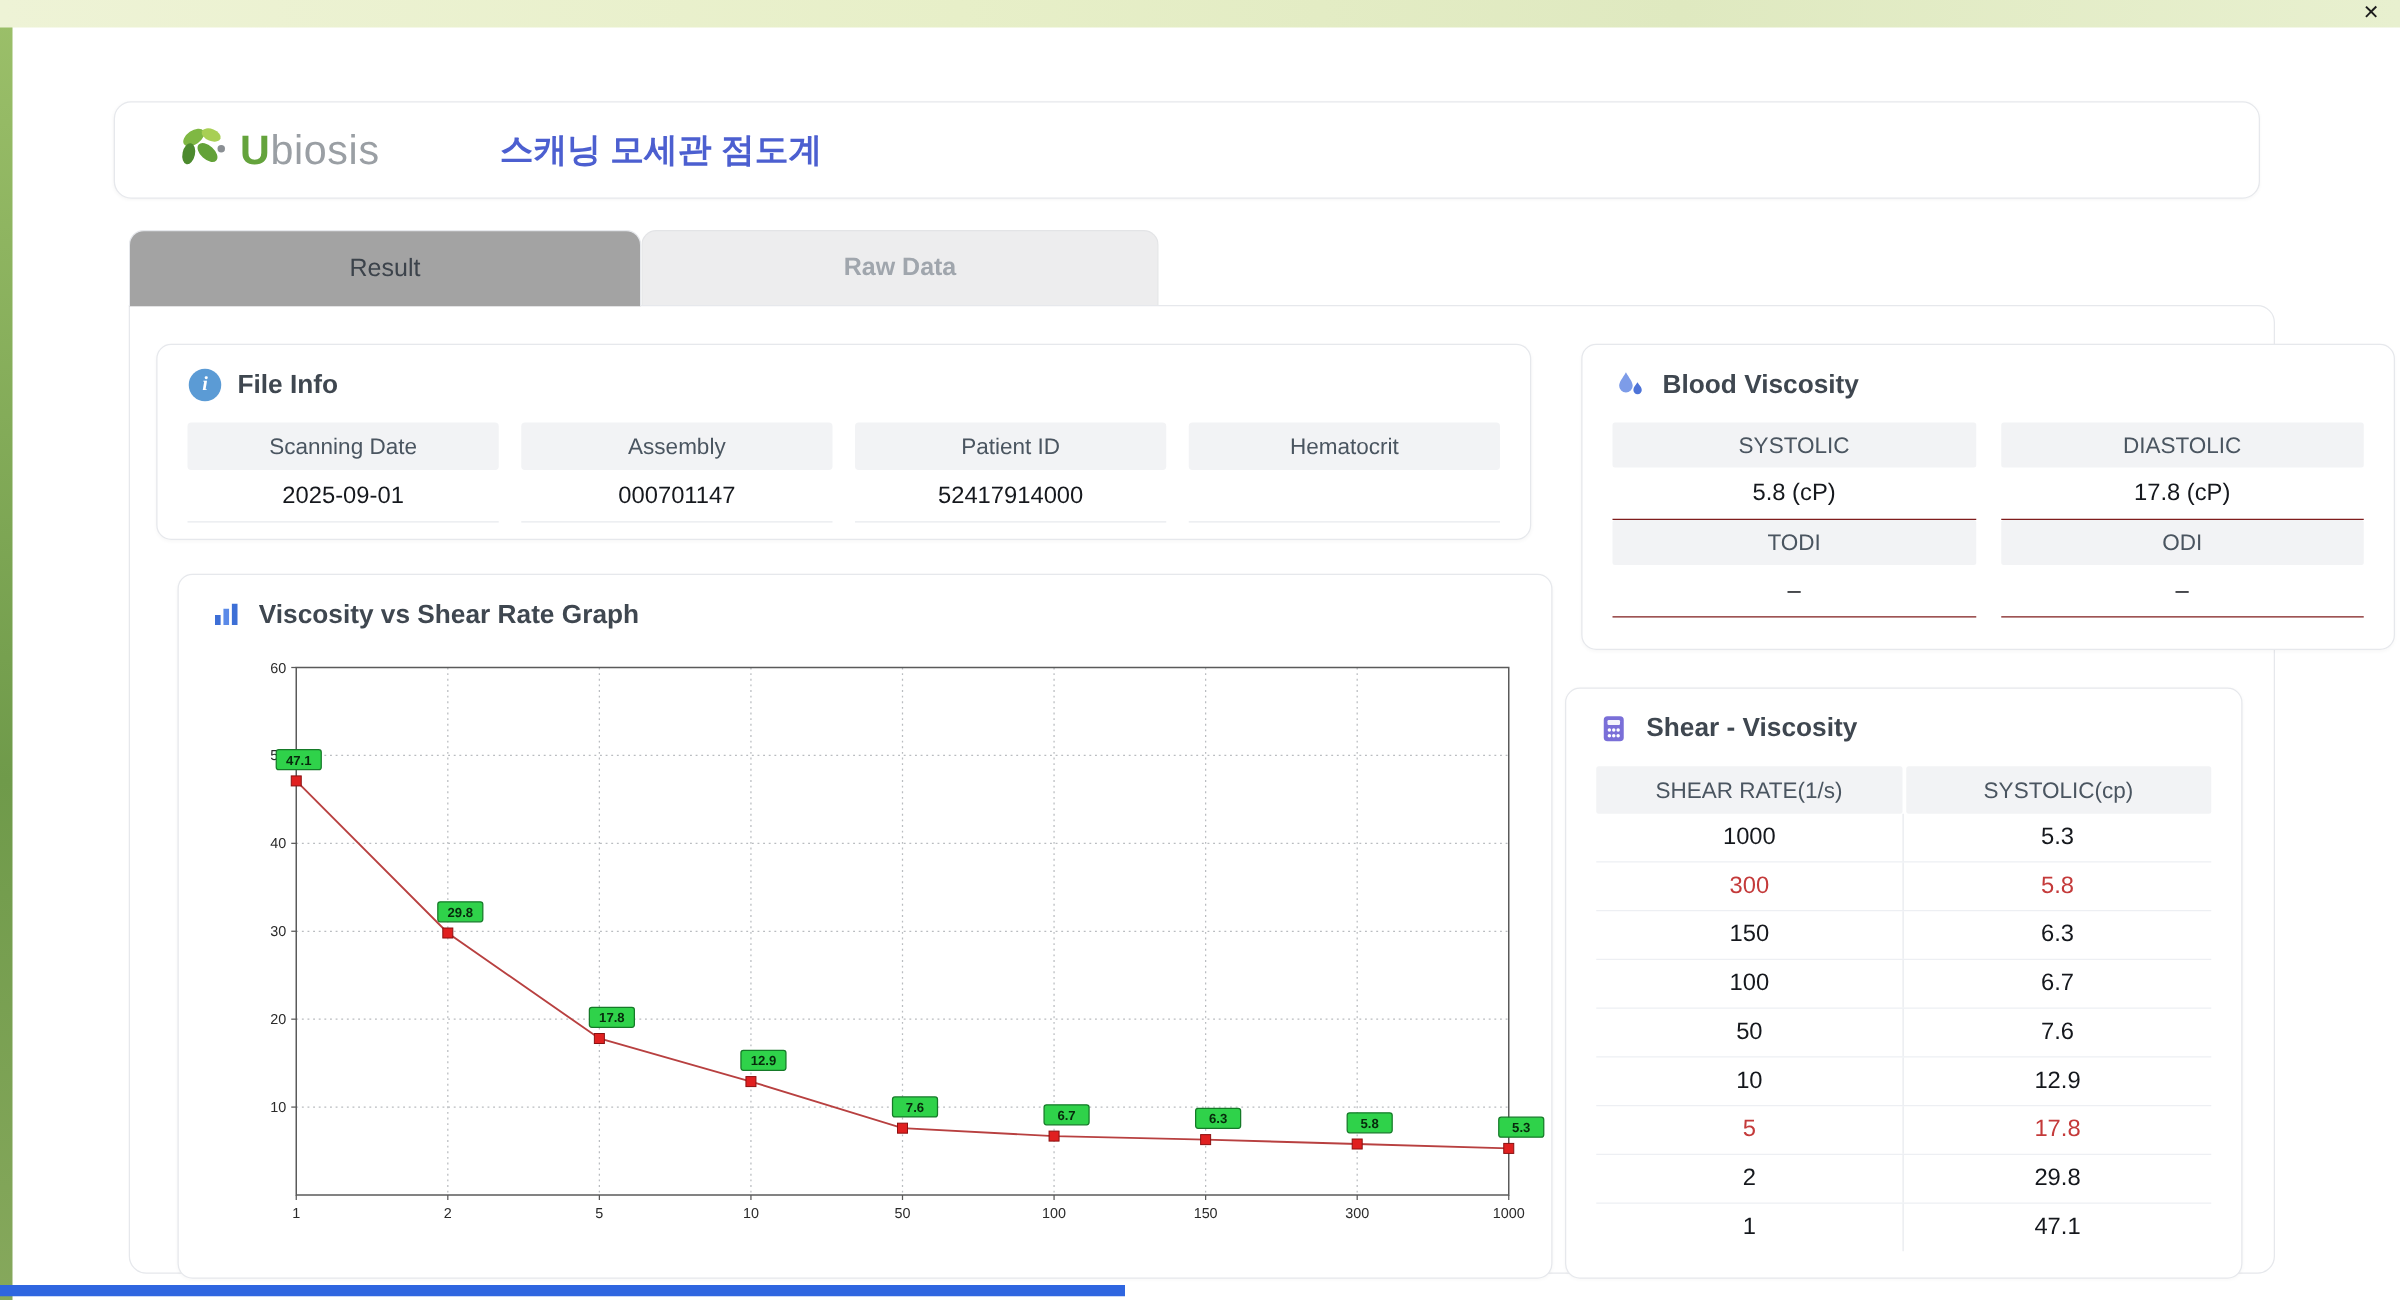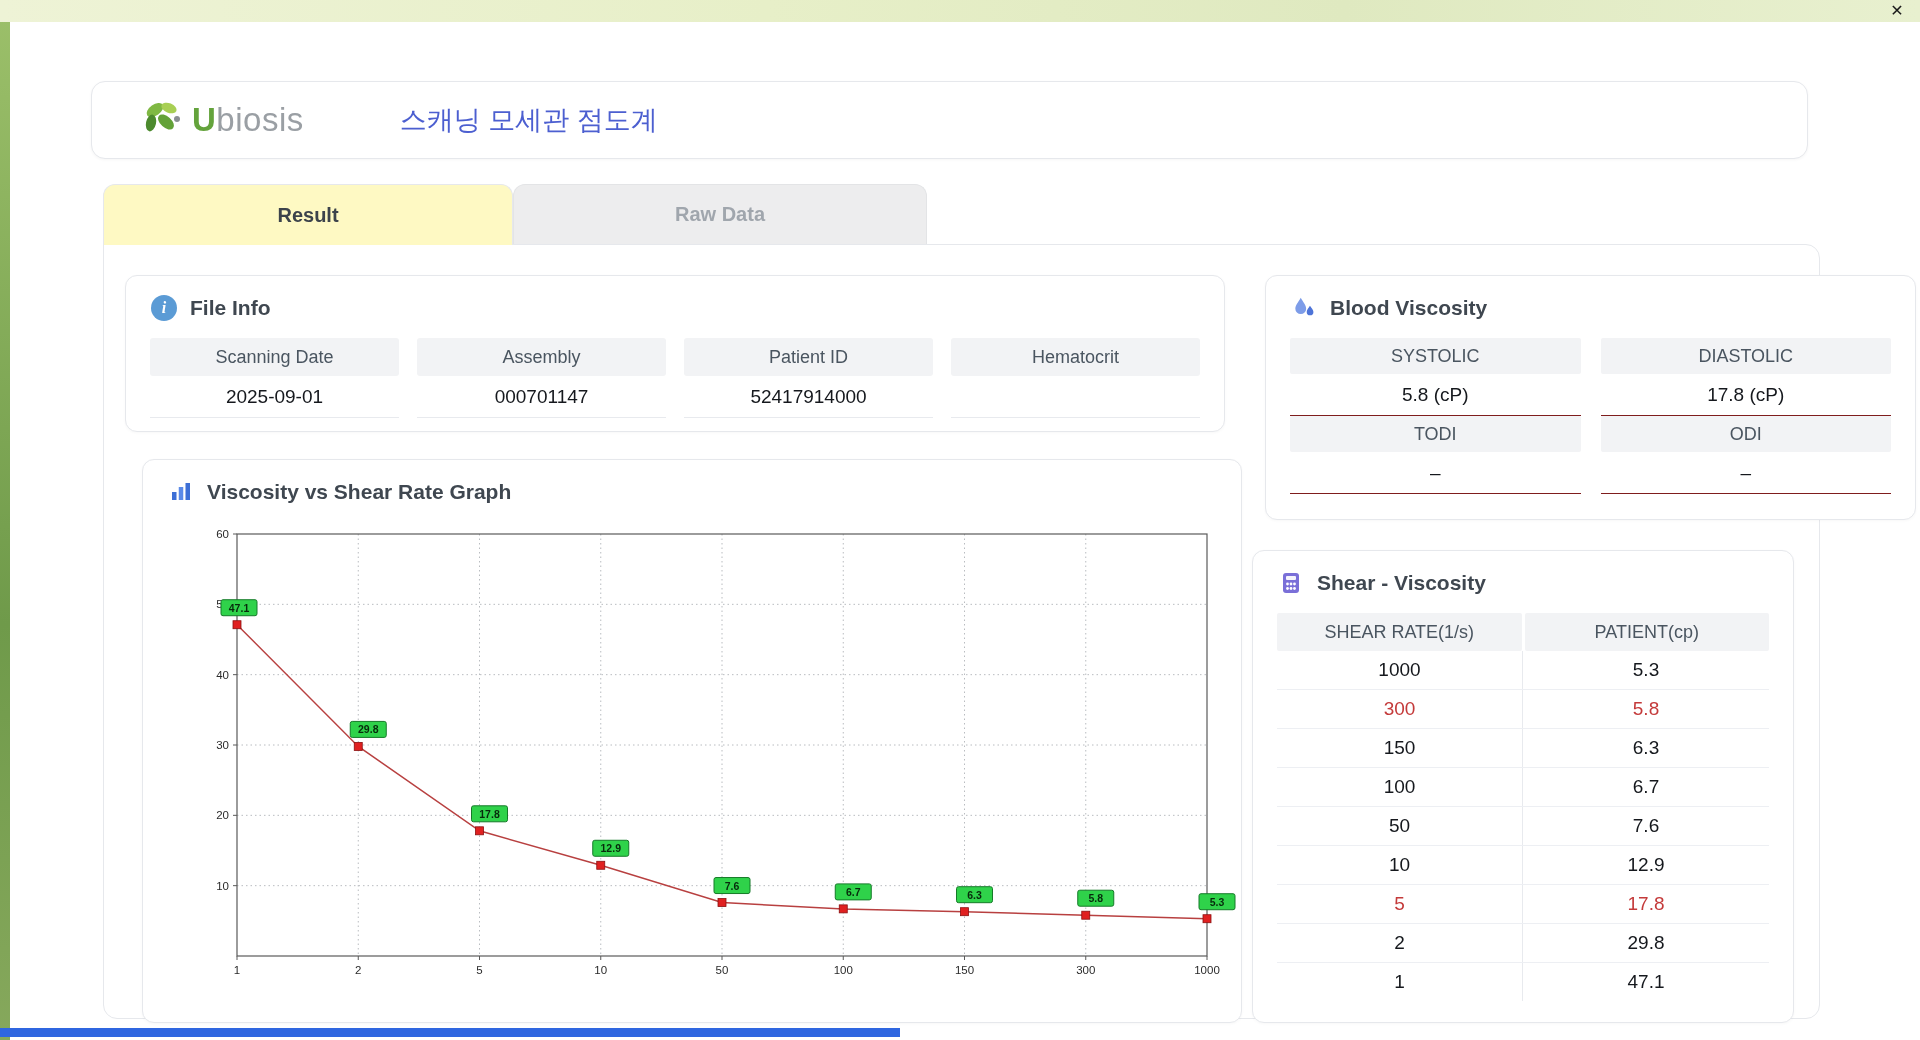--- a/index.html
+++ b/index.html
@@ -21,28 +21,28 @@
   .app { position: absolute; left: 10px; top: 22px; width: 1910px; height: 1008px;
     background: #ffffff; border-top-left-radius: 8px; }
 
   .header-card { position: absolute; left: 81px; top: 59px; width: 1717px; height: 78px;
     border: 1px solid #e6e8ec; border-radius: 14px; background: #fff;
     box-shadow: 0 1px 3px rgba(0,0,0,0.04); display: flex; align-items: center; padding: 0 48px; }
   .logo { display: flex; align-items: center; gap: 6px; }
   .logo-text { font-size: 33px; letter-spacing: 0.5px; }
   .logo-u { color: #64a33c; font-weight: 700; }
   .logo-rest { color: #9a9fa4; font-weight: 500; }
-  .app-title { margin-left: 96px; font-size: 27px; font-weight: 400; color: #4c5fd0; }
+  .app-title { margin-left: 96px; font-size: 27px; font-weight: 700; color: #4c5fd0; }
 
   
   .tabs { position: absolute; left: 93px; top: 162px; height: 61px; display: flex; z-index: 2; }
   .tab { display: flex; align-items: center; justify-content: center; font-size: 20px;
     border-radius: 12px 12px 0 0; cursor: pointer; }
-  .tab.active { width: 410px; height: 61px; background: #fef9c3;
-    border: 1px solid #e6e8ec; border-bottom: none; font-weight: 700; color: #3c434b; }
+  .tab.active { width: 410px; height: 61px; background: #a3a3a3;
+    border: 1px solid #e6e8ec; border-bottom: none; font-weight: 400; color: #3c434b; }
   .tab.inactive { width: 414px; height: 60px; background: #ededee;
     border: 1px solid #e3e4e6; border-bottom: none; font-weight: 600; color: #a0a6ad; }
 
   .content-panel { position: absolute; left: 93px; top: 222px; width: 1717px; height: 775px;
     border: 1px solid #e6e8ec; border-radius: 0 14px 14px 14px; background: #fff; z-index: 1; }
 
   .card { position: absolute; border: 1px solid #e6e8ec; border-radius: 12px; background: #fff;
     box-shadow: 0 1px 3px rgba(0,0,0,0.03); padding: 18px 24px; }
   .card-title { display: flex; align-items: center; gap: 12px; font-size: 21px; font-weight: 700;
     color: #3f4750; margin-bottom: 16px; }
@@ -263,21 +263,21 @@
               <circle cx="15.5" cy="13" r="1.4" fill="#fff"></circle>
             <circle cx="8.5" cy="17.5" r="1.4" fill="#fff"></circle>
               <circle cx="12" cy="17.5" r="1.4" fill="#fff"></circle>
               <circle cx="15.5" cy="17.5" r="1.4" fill="#fff"></circle>
           </svg>
         </span>
         <span>Shear - Viscosity</span>
       </div>
       <div class="sv-header">
         <div>SHEAR RATE(1/s)</div>
-        <div>PATIENT(cp)</div>
+        <div>SYSTOLIC(cp)</div>
       </div>
       <div class="sv-body">
           <div class="sv-row">
             <div class="sv-cell">1000</div>
             <div class="sv-cell">5.3</div>
           </div>
           <div class="sv-row hl">
             <div class="sv-cell">300</div>
             <div class="sv-cell">5.8</div>
           </div>

